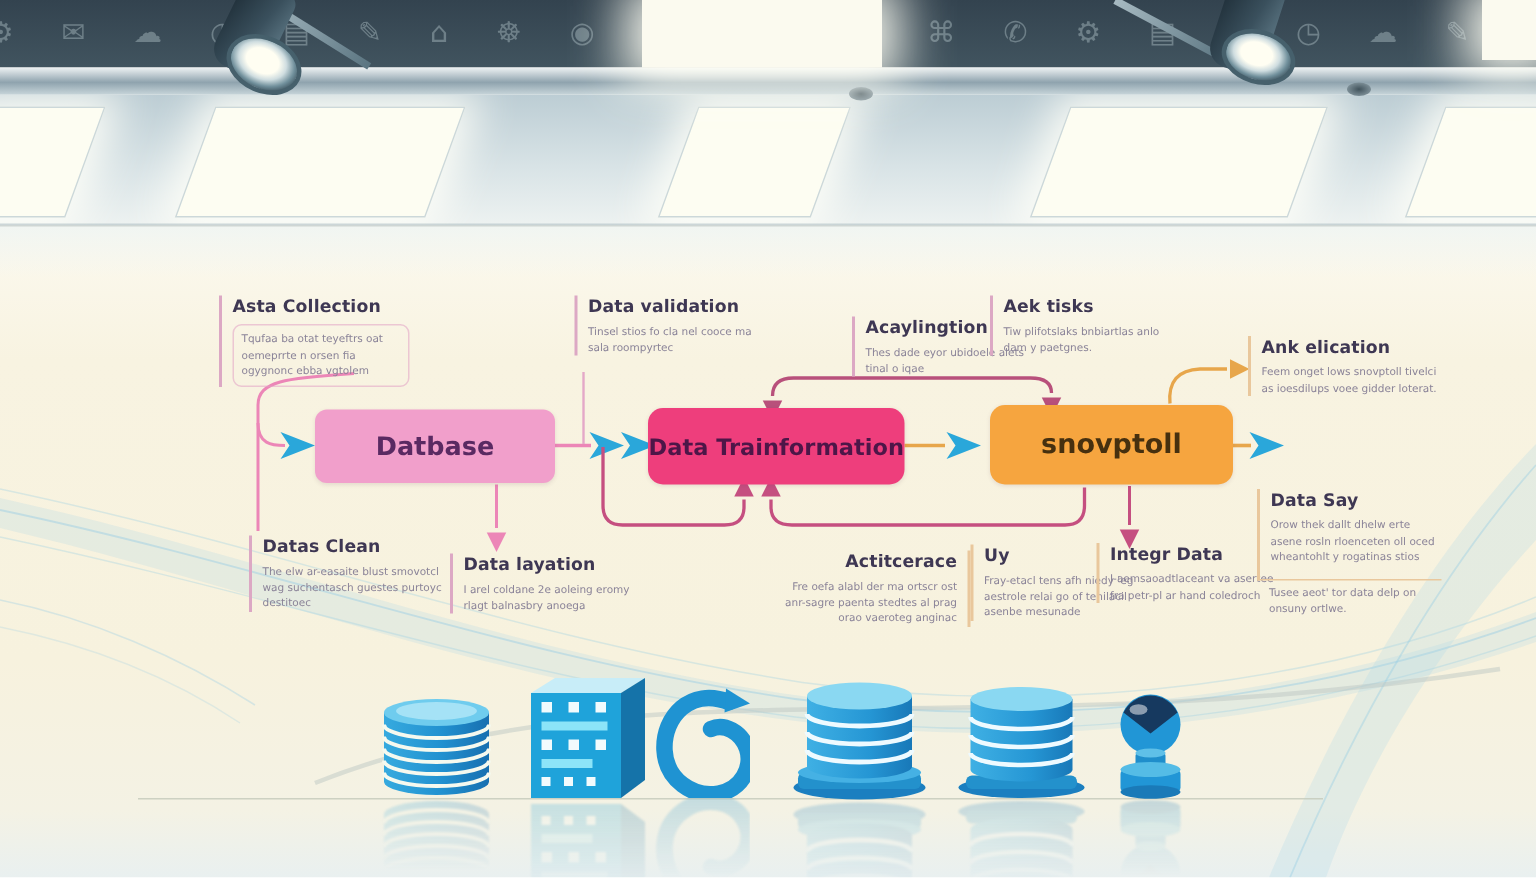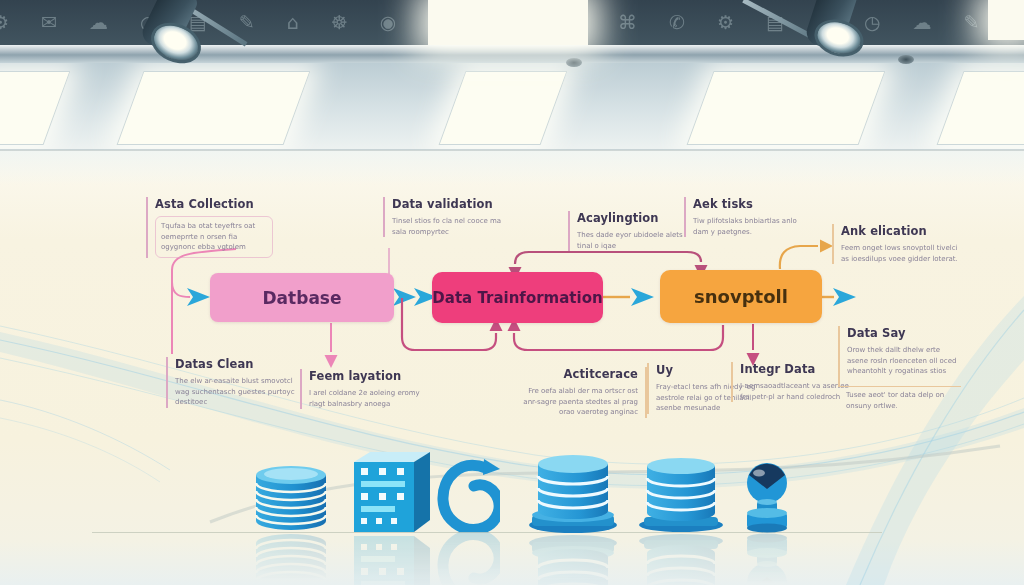--- a/index.html
+++ b/index.html
@@ -21,21 +21,21 @@
   .spot{position:absolute;z-index:8;}
   .spot-body{width:38px;height:62px;background:linear-gradient(105deg,#1e2d37,#3a505d 55%,#647f8c);border-radius:8px 8px 13px 13px;}
   .spot-lens{position:absolute;border-radius:50%;border:3px solid #46606c;
     background:radial-gradient(ellipse at 46% 44%,#fffef2 0 32%,#cfdde0 47%,#71909c 63%,#334752 80%);}
   .spot-arm{position:absolute;width:5px;height:84px;background:linear-gradient(#a7bac2,#5b7581);z-index:7;}
   .dot{position:absolute;width:16px;height:9px;border-radius:50%;background:radial-gradient(#41535c,#94a6ae);z-index:6;}
 
   
   .node{position:absolute;display:flex;align-items:center;justify-content:center;
     font-weight:700;box-shadow:0 1px 3px rgba(90,50,70,.12);z-index:12;}
-  .node-db{left:210px;top:273px;width:184px;height:49px;background:#f19fcb;border-radius:8px;color:#5a2a62;font-size:17px;text-align:right;}
+  .node-db{left:210px;top:273px;width:160px;height:49px;background:#f19fcb;border-radius:8px;color:#5a2a62;font-size:17px;text-align:right;}
   .node-tr{left:432px;top:272px;width:171px;height:51px;background:#ee3e7c;border-radius:10px;color:#4d1648;font-size:15px;}
   .node-an{left:660px;top:270px;width:162px;height:53px;background:#f6a53f;border-radius:10px;color:#46300f;font-size:18px;font-weight:600;}
 
   
   .ann{position:absolute;z-index:13;}
   .ann h4{margin:0 0 5px 0;font-size:11.5px;font-weight:700;color:#3e3753;letter-spacing:.1px;}
   .ann p{margin:0;font-size:7px;line-height:1.5;color:#8a8398;}
   .bar-l{border-left:2px solid #dca8c4;padding-left:7px;}
   .bar-lo{border-left:2px solid #e9c79c;padding-left:7px;}
   .bar-r{border-right:2px solid #e9c79c;padding-right:7px;text-align:right;margin-top:14px;}
@@ -147,34 +147,34 @@
     <p class="boxed">Tqufaa ba otat teyeftrs oat oemeprrte n orsen fia ogygnonc ebba vgtolem</p>
   </div>
   <div class="ann bar-l" style="left:383px;top:197px;width:120px;">
     <h4>Data validation</h4>
     <p>Tinsel stios fo cla nel cooce ma sala roompyrtec</p>
   </div>
   <div class="ann bar-l" style="left:568px;top:211px;width:118px;">
     <h4>Acaylingtion</h4>
     <p>Thes dade eyor ubidoele alets tinal o iqae</p>
   </div>
-  <div class="ann bar-l" style="left:660px;top:197px;width:112px;margin-left:24px;">
+  <div class="ann bar-l" style="left:660px;top:197px;width:112px;">
     <h4>Aek tisks</h4>
     <p>Tiw plifotslaks bnbiartlas anlo dam y paetgnes.</p>
   </div>
   <div class="ann bar-l" style="left:166px;top:357px;width:128px;">
     <h4>Datas Clean</h4>
     <p>The elw ar-easaite blust smovotcl wag suchentasch guestes purtoyc destitoec</p>
   </div>
   <div class="ann bar-lo" style="left:832px;top:224px;width:124px;">
     <h4>Ank elication</h4>
     <p>Feem onget lows snovptoll tivelci as ioesdilups voee gidder loterat.</p>
   </div>
   <div class="ann bar-l" style="left:300px;top:369px;width:118px;">
-    <h4>Feem layation</h4>
+    <h4>Data layation</h4>
     <p>I arel coldane 2e aoleing eromy rlagt balnasbry anoega</p>
   </div>
   <div class="ann bar-r" style="left:518px;top:353px;width:120px;">
     <h4>Actitcerace</h4>
     <p>Fre oefa alabl der ma ortscr ost anr-sagre paenta stedtes al prag orao vaeroteg anginac</p>
   </div>
   <div class="ann bar-lo" style="left:647px;top:363px;width:116px;">
     <h4>Uy</h4>
     <p>Fray-etacl tens afh niedy 'eg aestrole relai go of tenilacil asenbe mesunade</p>
   </div>

